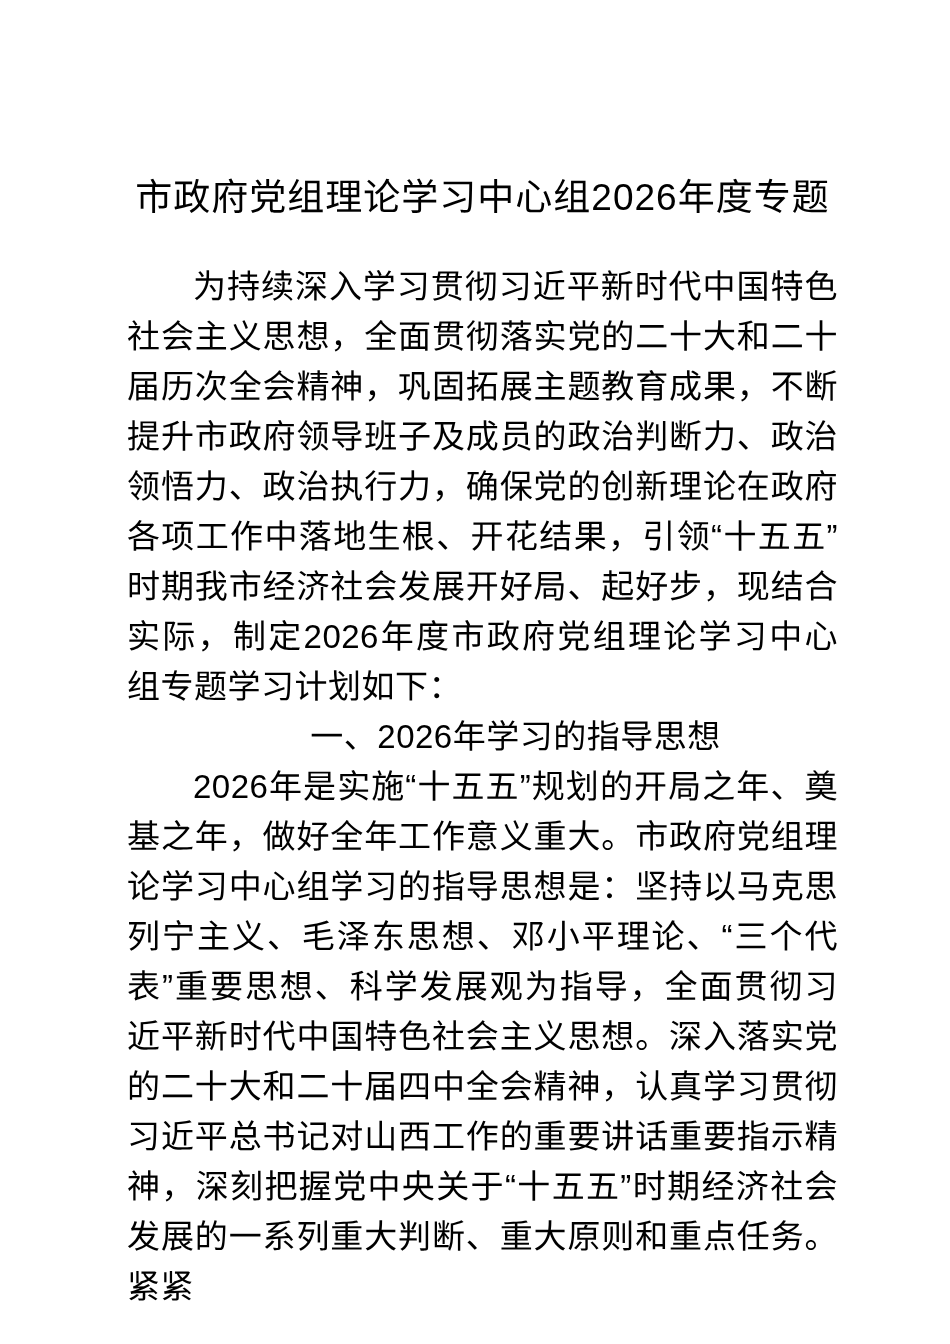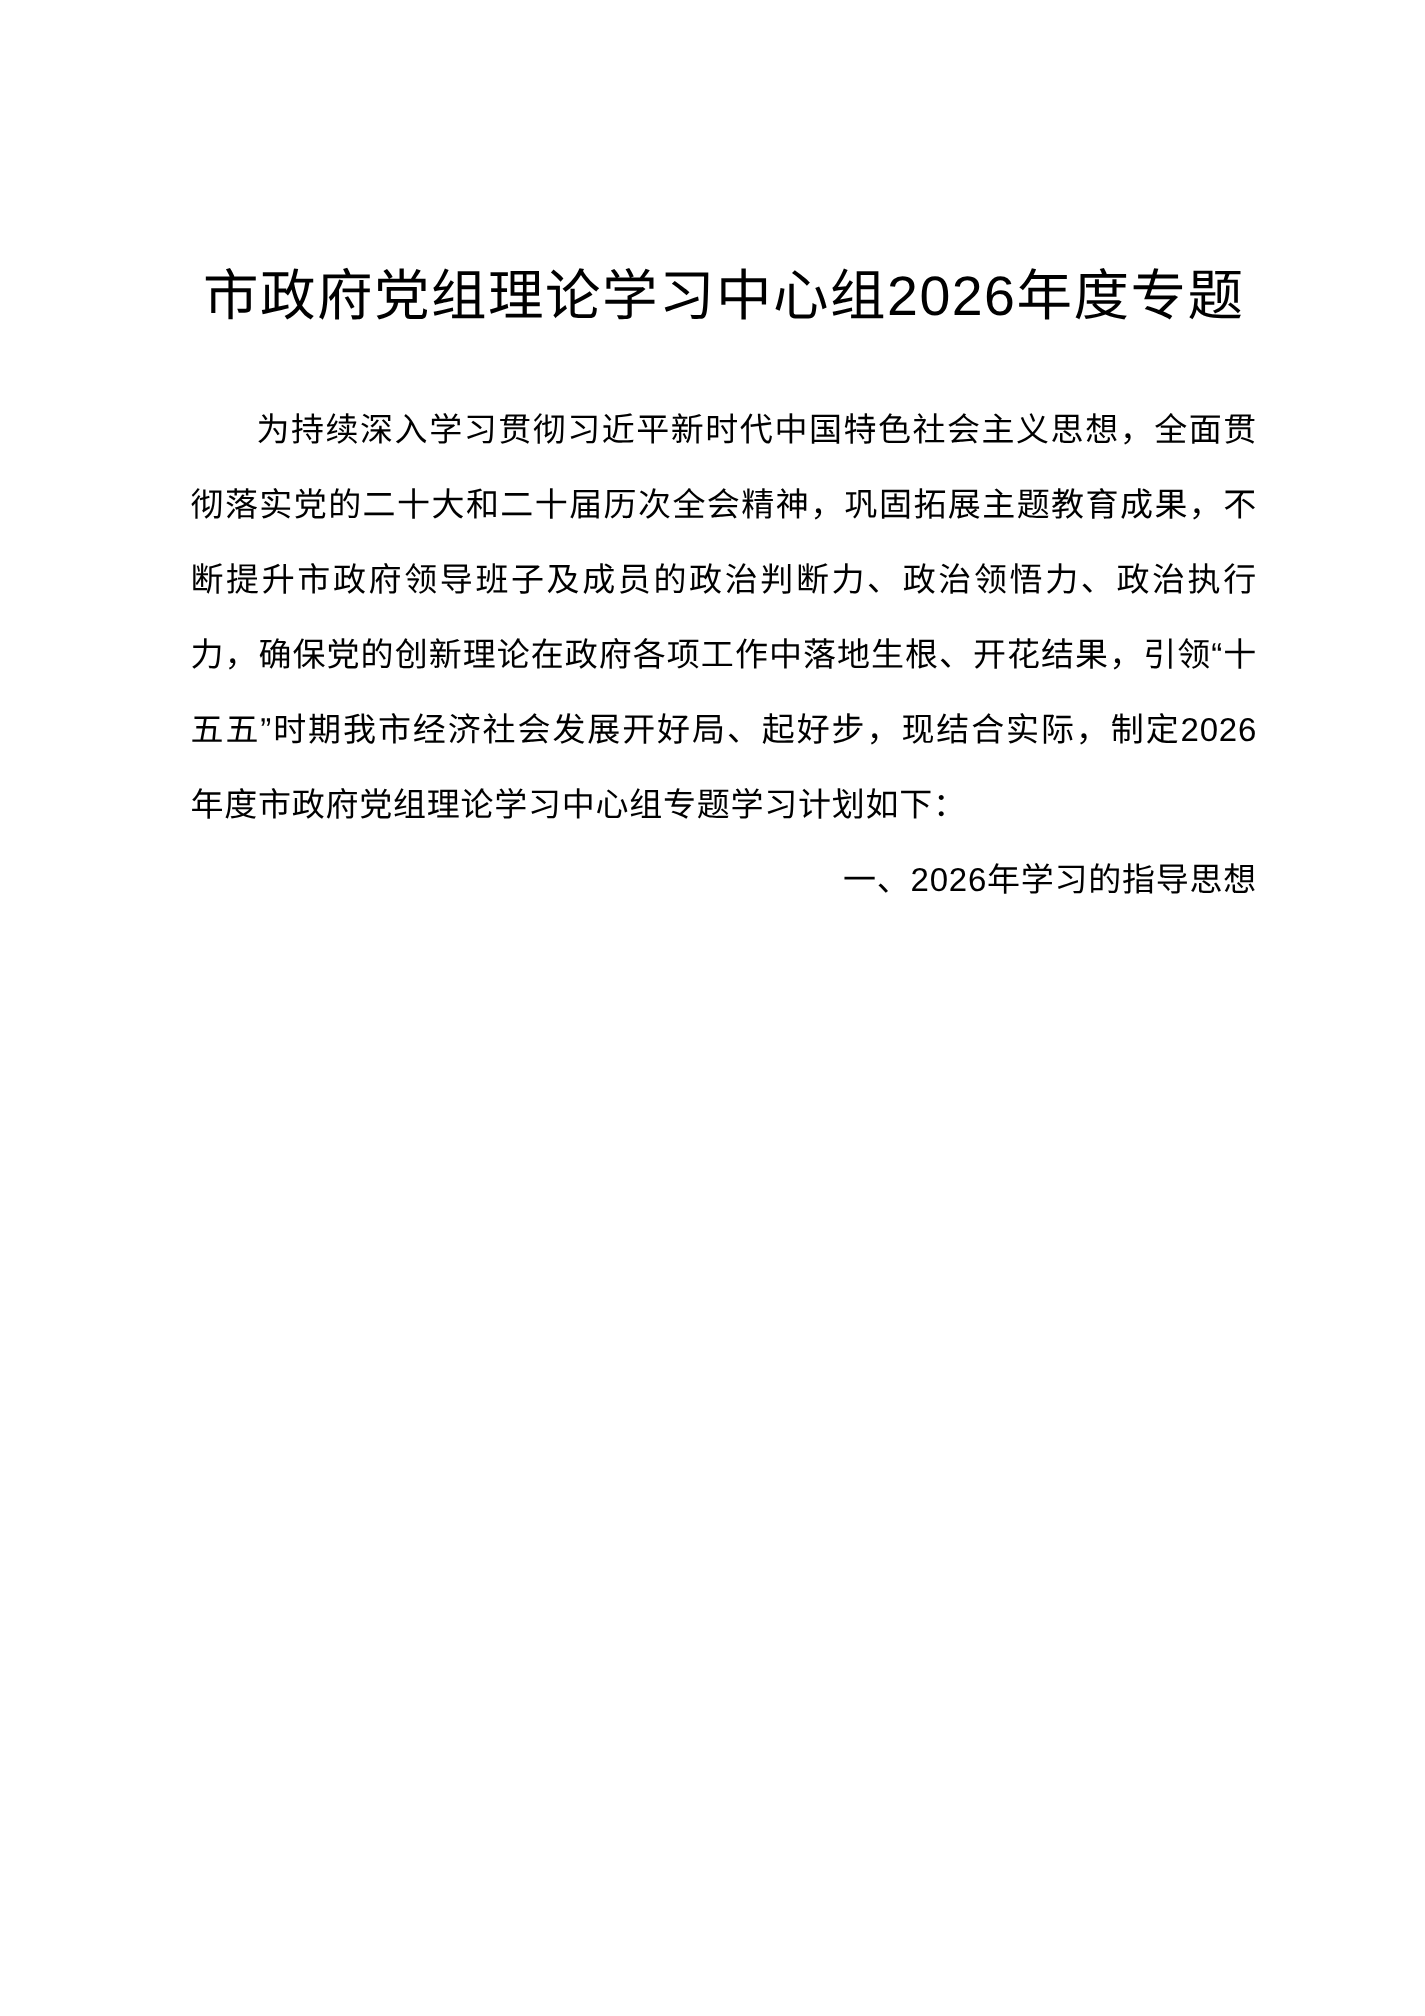--- a/index.html
+++ b/index.html
@@ -27,37 +27,38 @@
     text-align: center;
     letter-spacing: 1px;
     color: #000000;
   }
   .title-line {
     display: block;
     white-space: nowrap;
   }
   .doc-body p {
     margin: 0;
-    font-size: 22px;
+    font-size: 33px;
     font-weight: 400;
     line-height: 50px;
     text-align: justify;
     text-indent: 2em;
     letter-spacing: 0.5px;
     color: #000000;
     word-break: break-all;
   }
   .doc-body p.heading {
-    text-align: right;
+    text-align: center;
   }
 </style>
 </head>
 <body>
 
 <div class="page">
   <h1 class="doc-title">
     <span class="title-line">市政府党组理论学习中心组2026年度专题</span>
   </h1>
   <div class="doc-body">
       <p class="body-para">为持续深入学习贯彻习近平新时代中国特色社会主义思想，全面贯彻落实党的二十大和二十届历次全会精神，巩固拓展主题教育成果，不断提升市政府领导班子及成员的政治判断力、政治领悟力、政治执行力，确保党的创新理论在政府各项工作中落地生根、开花结果，引领“十五五”时期我市经济社会发展开好局、起好步，现结合实际，制定2026年度市政府党组理论学习中心组专题学习计划如下：</p>
       <p class="heading">一、2026年学习的指导思想</p>
+      <p class="body-para">2026年是实施“十五五”规划的开局之年、奠基之年，做好全年工作意义重大。市政府党组理论学习中心组学习的指导思想是：坚持以马克思列宁主义、毛泽东思想、邓小平理论、“三个代表”重要思想、科学发展观为指导，全面贯彻习近平新时代中国特色社会主义思想。深入落实党的二十大和二十届四中全会精神，认真学习贯彻习近平总书记对山西工作的重要讲话重要指示精神，深刻把握党中央关于“十五五”时期经济社会发展的一系列重大判断、重大原则和重点任务。紧紧</p>
     </div>
 </div>
 
 </body></html>

